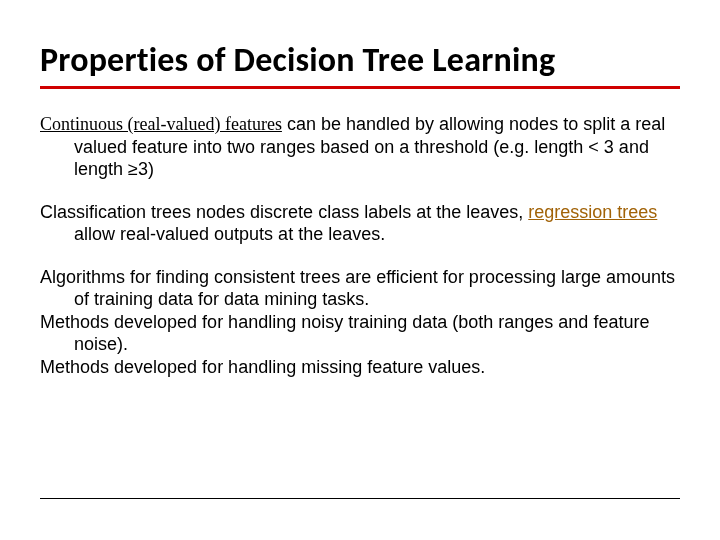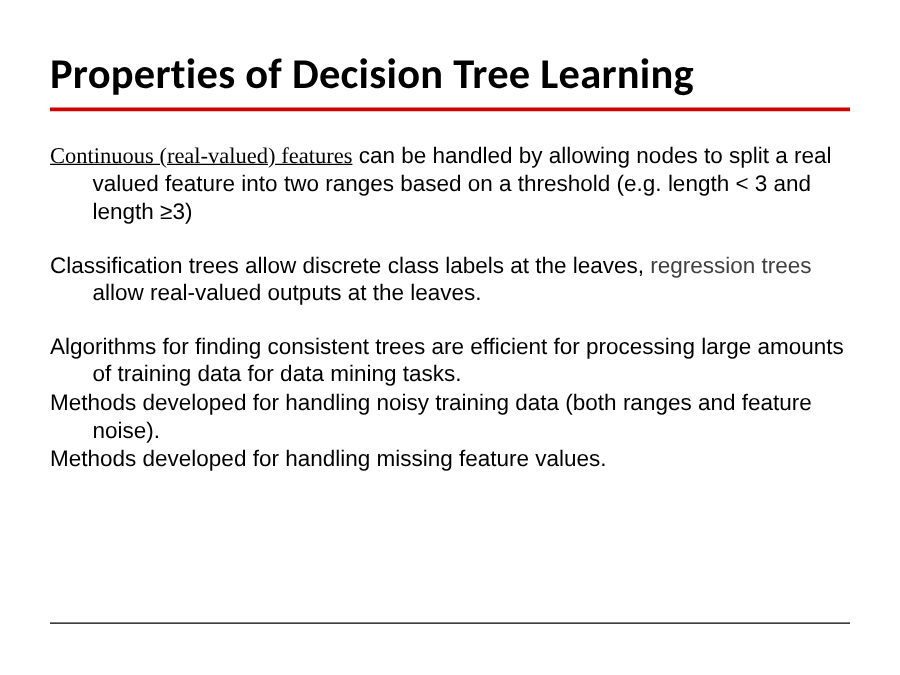--- a/index.html
+++ b/index.html
@@ -43,21 +43,22 @@
     text-indent: -34px;
   }
   .para.tight {
     margin-bottom: 0;
   }
   .under {
     text-decoration: underline;
     font-family: Liberation Serif, serif;
   }
   .red {
-    color: #404040;
+    color: #a16207;
+    text-decoration: underline;
   }
   .footer-rule {
     position: absolute;
     left: 40px;
     right: 40px;
     bottom: 44px;
     border: none;
     border-top: 1px solid #000;
   }
 </style>
@@ -68,21 +69,21 @@
   <h1 class="title">Properties of Decision Tree Learning</h1>
   <hr class="title-rule">
 
   <div class="body">
 
     <p class="para">
       <span class="under">Continuous (real-valued) features</span><span> can be handled by allowing nodes to split a real valued feature into two ranges based on a threshold (e.g. length &lt; 3 and length ≥3)</span>
     </p>
 
     <p class="para">
-      <span>Classification trees allow discrete class labels at the leaves, </span><span class="red">regression trees</span><span> allow real-valued outputs at the leaves.</span>
+      <span>Classification trees nodes discrete class labels at the leaves, </span><span class="red">regression trees</span><span> allow real-valued outputs at the leaves.</span>
     </p>
 
     <p class="para tight">Algorithms for finding consistent trees are efficient for processing large amounts of training data for data mining tasks.</p>
     <p class="para tight">Methods developed for handling noisy training data (both ranges and feature noise).</p>
     <p class="para">Methods developed for handling missing feature values.</p>
 
   </div>
 
   <hr class="footer-rule">
 </div>

